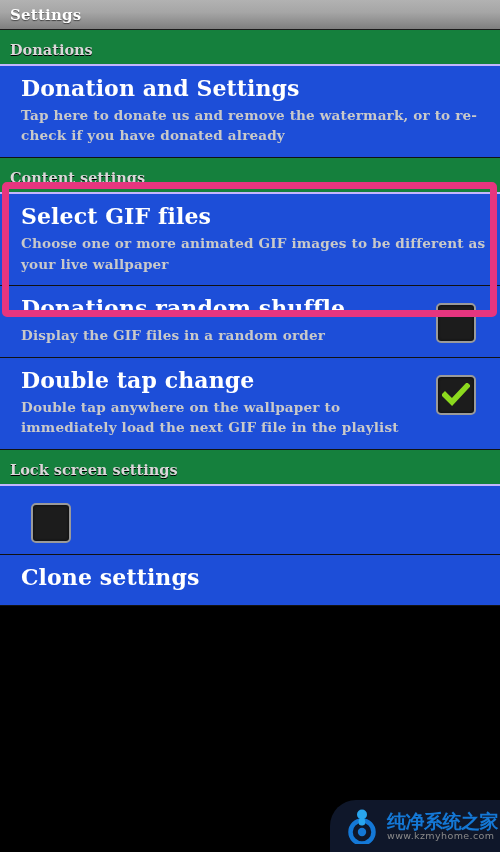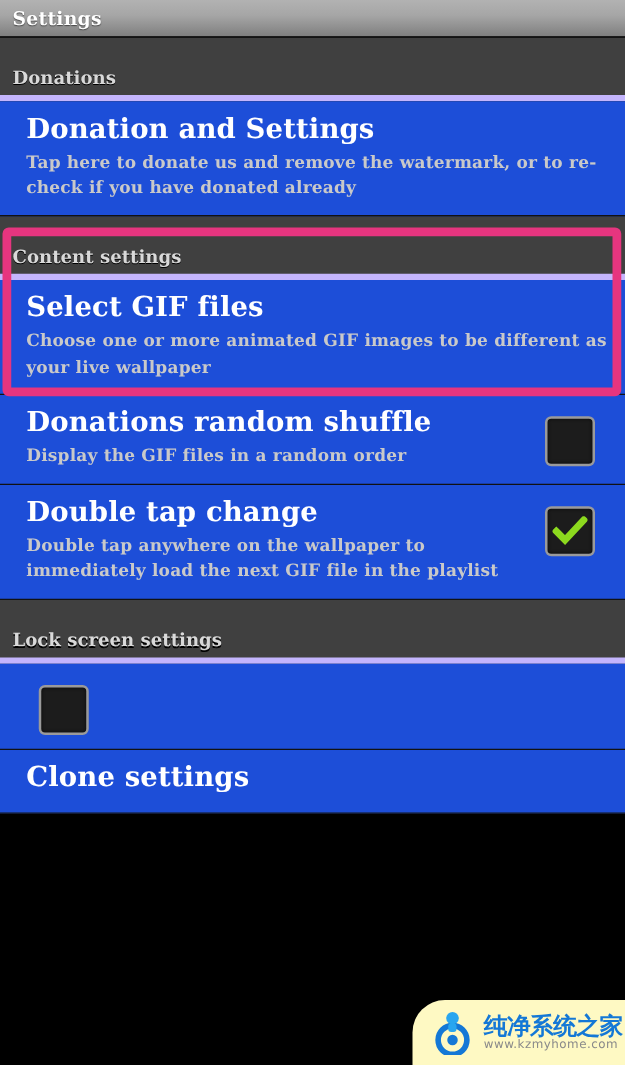--- a/index.html
+++ b/index.html
@@ -40,23 +40,23 @@
     top: 30px;
     left: 0;
     right: 0;
     bottom: 0;
     background: #000000;
     overflow: hidden;
   }
 
   
   .section-header {
-    background: #404040;
-    padding: 22px 10px 5px 10px;
-    border-bottom: 5px solid #c4b5fd;
+    background: #15803d;
+    padding: 10px 10px 5px 10px;
+    border-bottom: 2px solid #c4b5fd;
     box-sizing: border-box;
   }
   .section-header .label {
     font-size: 14.5px;
     font-weight: bold;
     color: #d9d9d9;
     text-shadow: 0 1px 0 #000;
   }
 
   
@@ -127,21 +127,21 @@
   }
 
   
   .watermark {
     position: absolute;
     right: 0;
     bottom: 0;
     width: 170px;
     height: 52px;
     border-top-left-radius: 26px;
-    background: #fef9c3;
+    background: #0f172a;
     display: flex;
     align-items: center;
     padding-left: 14px;
     box-sizing: border-box;
     z-index: 60;
   }
   .wm-logo {
     width: 36px;
     height: 36px;
     flex: 0 0 auto;

